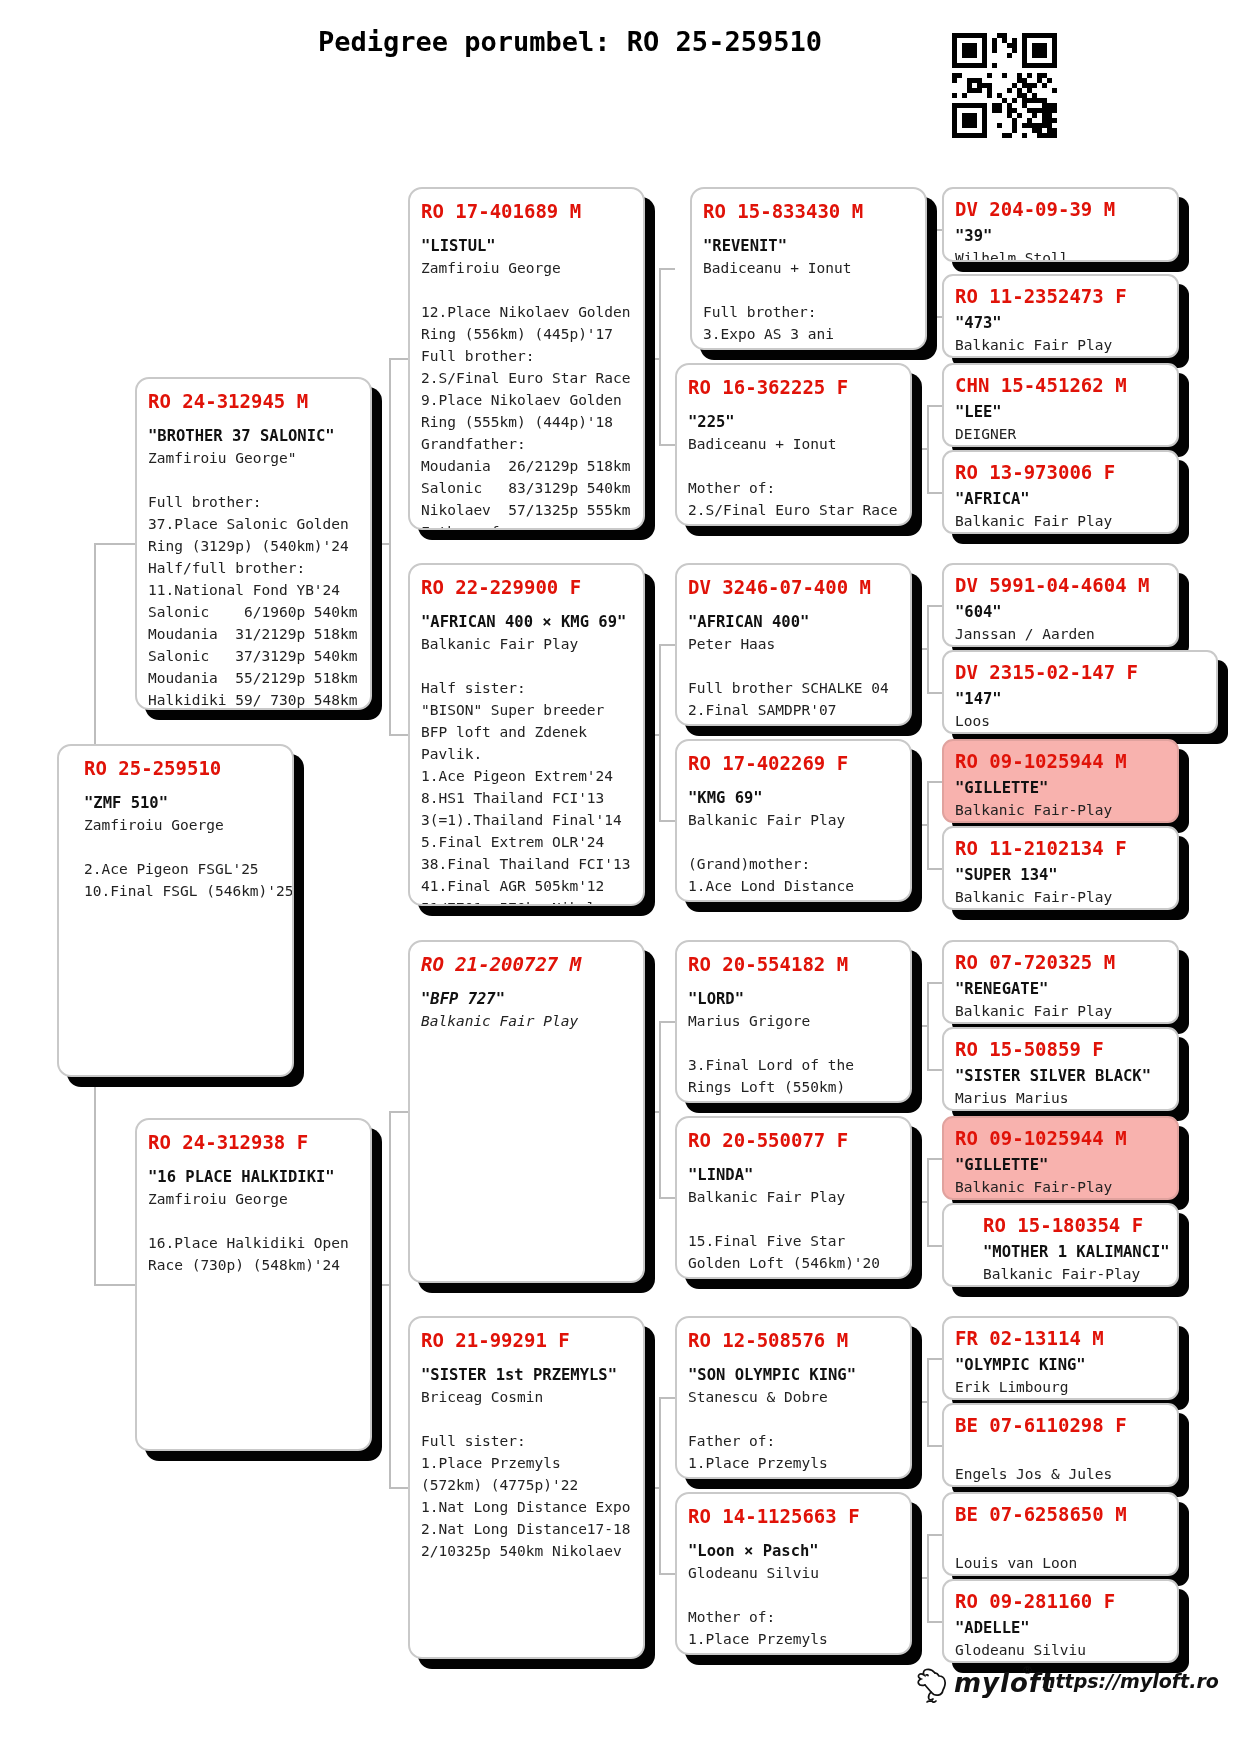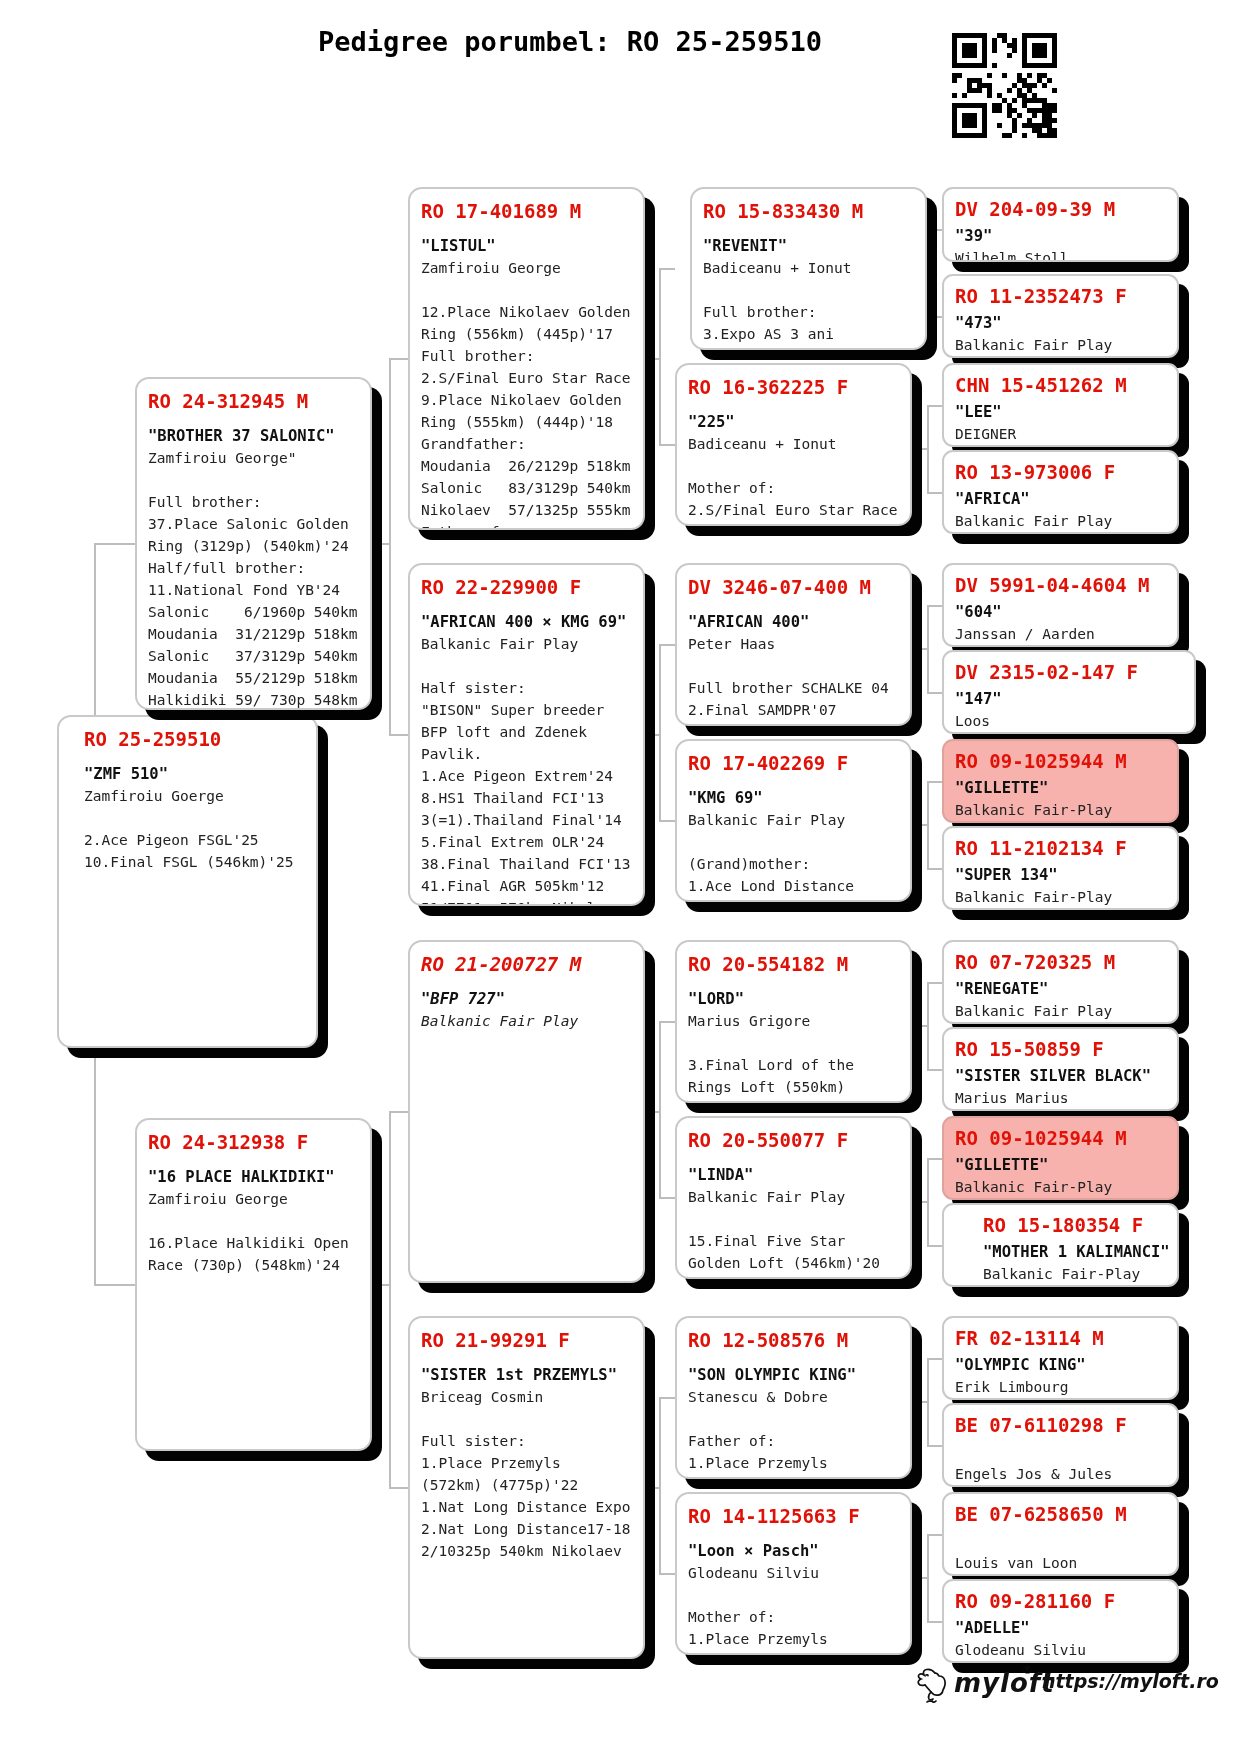--- a/index.html
+++ b/index.html
@@ -205,21 +205,21 @@
       <div class="conn" style="left: 927px; top: 1358px; width: 2px; height: 87px;"></div>
       <div class="conn" style="left: 927px; top: 1358px; width: 15px; height: 2px;"></div>
       <div class="conn" style="left: 927px; top: 1445px; width: 15px; height: 2px;"></div>
       <div class="conn" style="left: 912px; top: 1401px; width: 17px; height: 2px;"></div>
       <div class="conn" style="left: 927px; top: 1534px; width: 2px; height: 87px;"></div>
       <div class="conn" style="left: 927px; top: 1534px; width: 15px; height: 2px;"></div>
       <div class="conn" style="left: 927px; top: 1621px; width: 15px; height: 2px;"></div>
       <div class="conn" style="left: 912px; top: 1577px; width: 17px; height: 2px;"></div>
     </div>
   <div id="boxLayer">
-      <div class="box" style="left: 57px; top: 715px; width: 261px; height: 333px; padding-left: 25px;">
+      <div class="box" style="left: 57px; top: 744px; width: 237px; height: 333px; padding-left: 25px;">
         <div class="ring">RO 25-259510</div>
         <div class="bname">"ZMF 510"</div>
         <div class="fancier">Zamfiroiu Goerge</div>
         <div class="bl"> </div>
         <div class="bl">2.Ace Pigeon FSGL'25</div>
         <div class="bl">10.Final FSGL (546km)'25</div>
       </div>
       <div class="box" style="left: 135px; top: 377px; width: 237px; height: 333px;">
         <div class="ring">RO 24-312945 M</div>
         <div class="bname">"BROTHER 37 SALONIC"</div>
@@ -384,21 +384,21 @@
       <div class="box small" style="left: 942px; top: 450px; width: 237px; height: 84px;">
         <div class="ring">RO 13-973006 F</div>
         <div class="bname">"AFRICA"</div>
         <div class="fancier">Balkanic Fair Play</div>
       </div>
       <div class="box small" style="left: 942px; top: 563px; width: 237px; height: 84px;">
         <div class="ring">DV 5991-04-4604 M</div>
         <div class="bname">"604"</div>
         <div class="fancier">Janssan / Aarden</div>
       </div>
-      <div class="box small" style="left: 942px; top: 650px; width: 254px; height: 84px;">
+      <div class="box small" style="left: 942px; top: 650px; width: 276px; height: 84px;">
         <div class="ring">DV 2315-02-147 F</div>
         <div class="bname">"147"</div>
         <div class="fancier">Loos</div>
       </div>
       <div class="box small pink" style="left: 942px; top: 739px; width: 237px; height: 84px;">
         <div class="ring">RO 09-1025944 M</div>
         <div class="bname">"GILLETTE"</div>
         <div class="fancier">Balkanic Fair-Play</div>
       </div>
       <div class="box small" style="left: 942px; top: 826px; width: 237px; height: 84px;">

